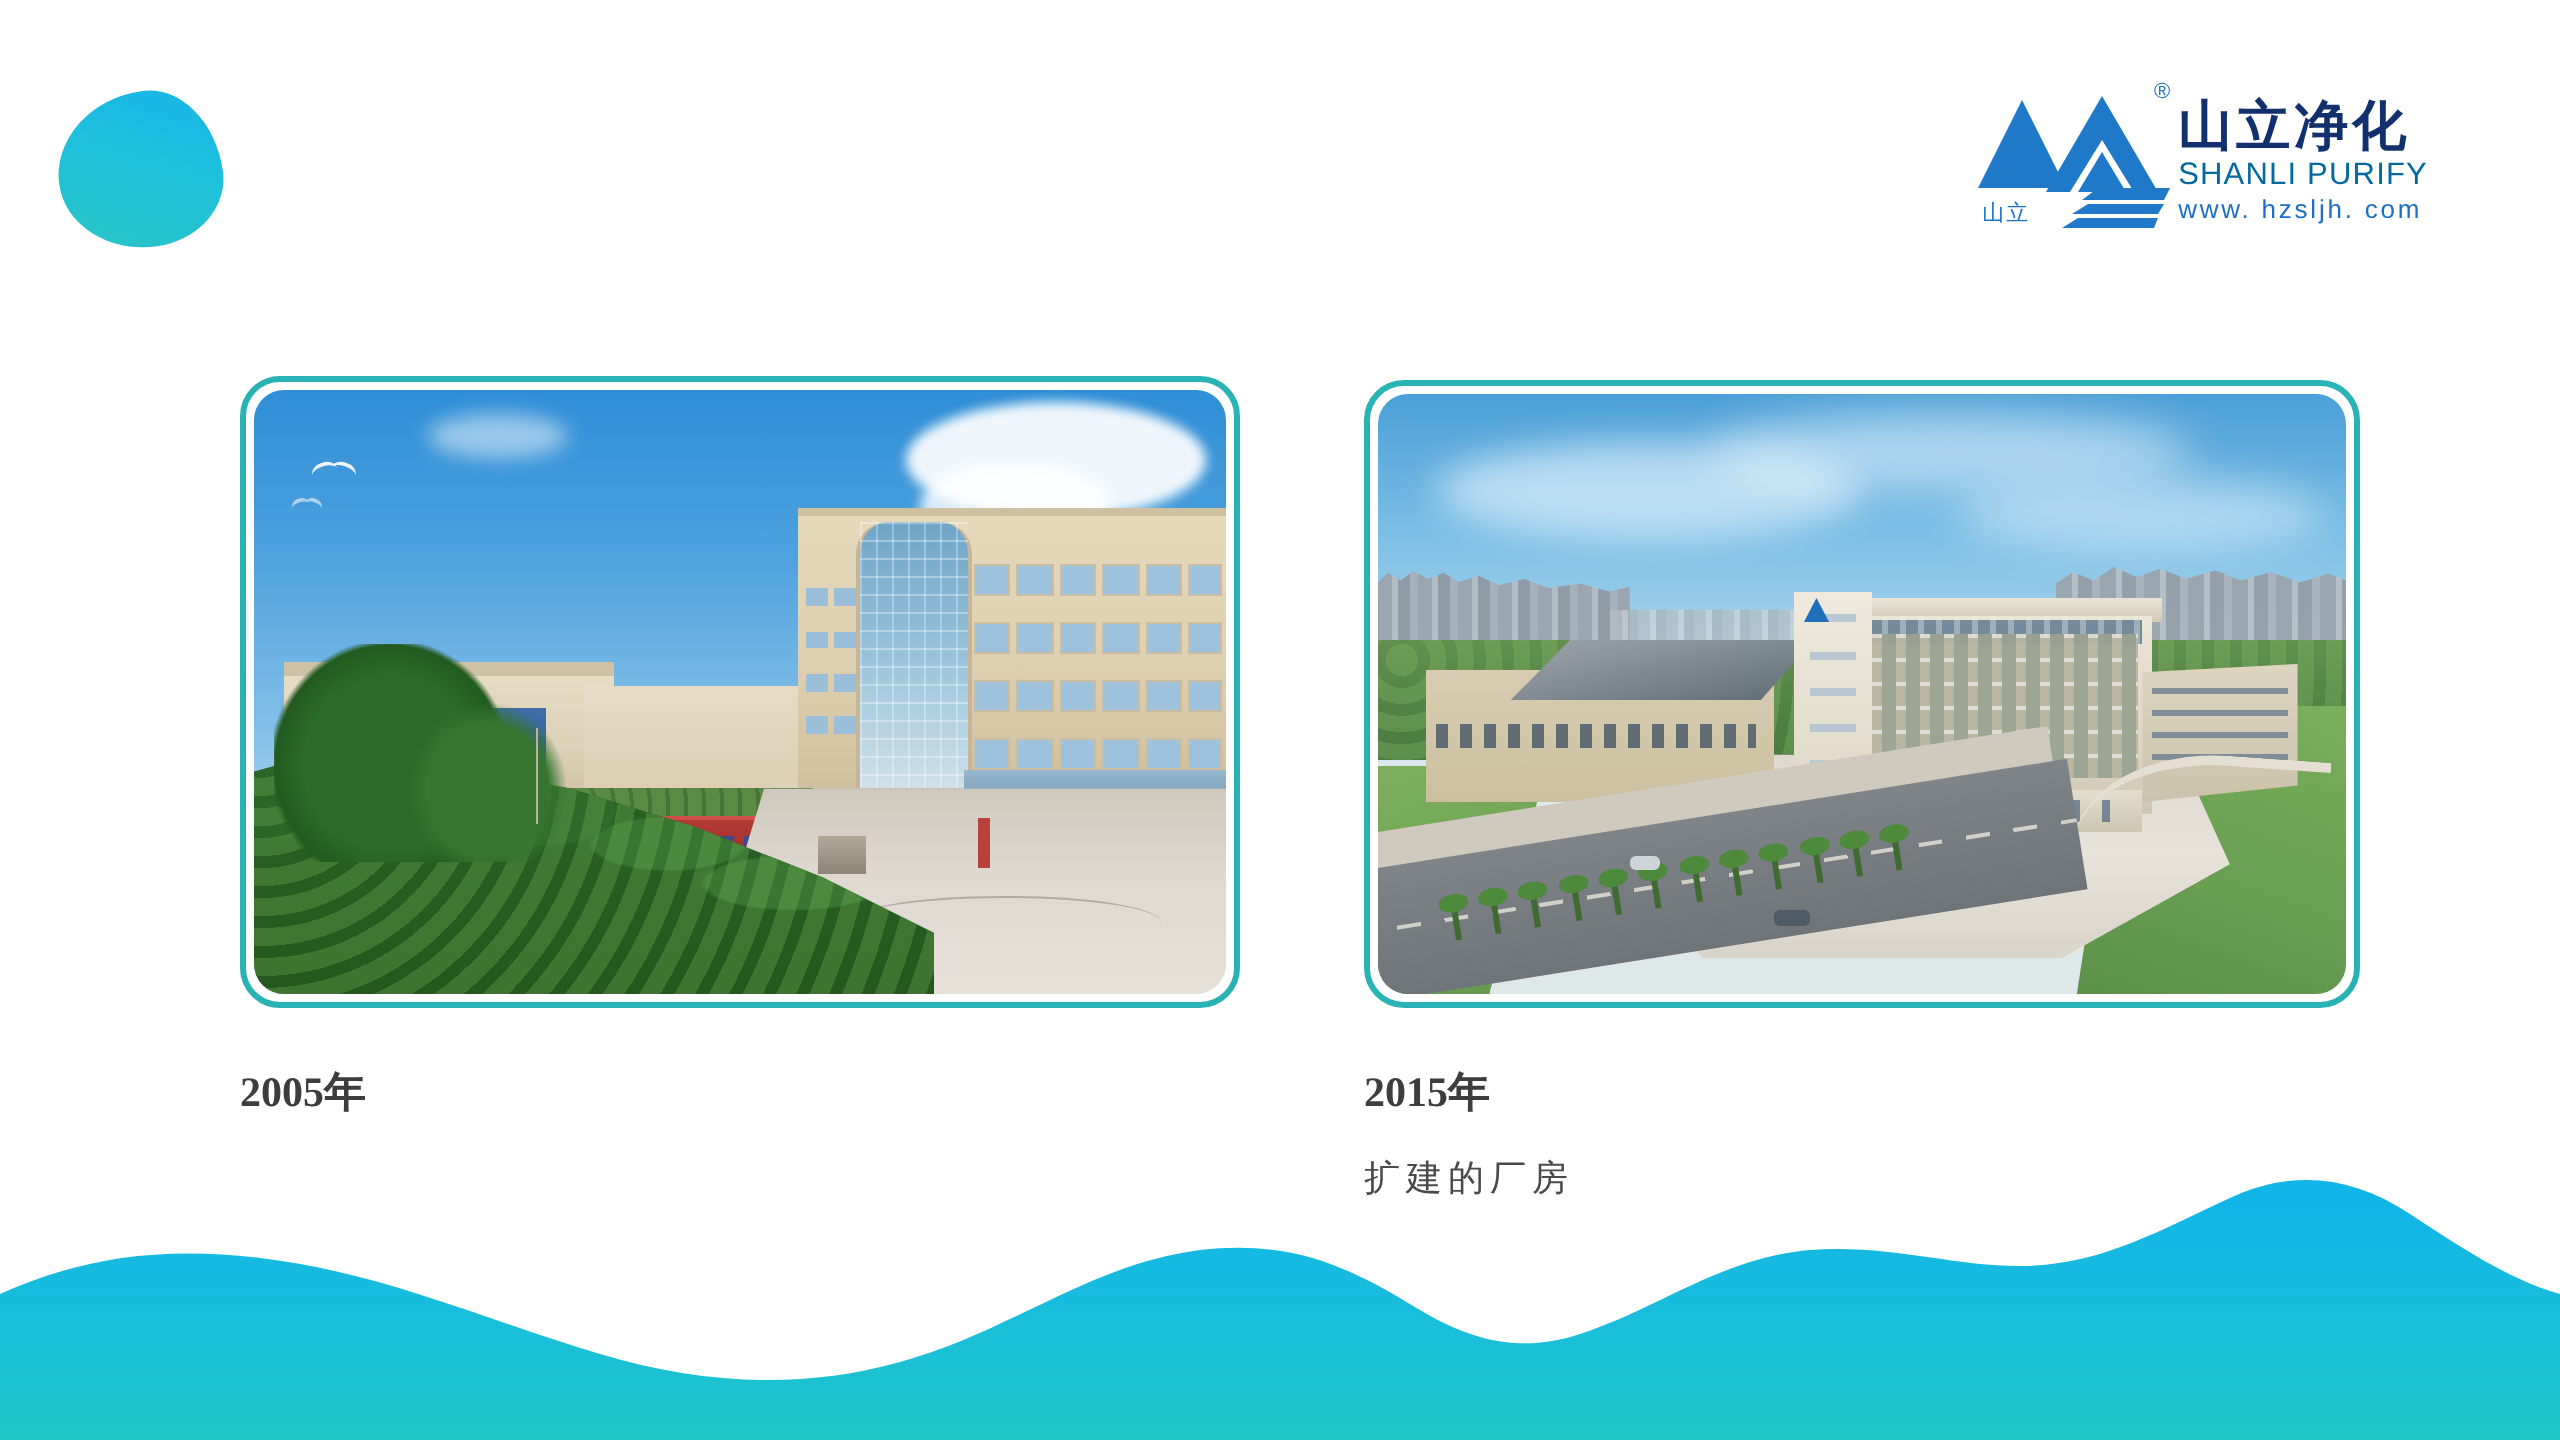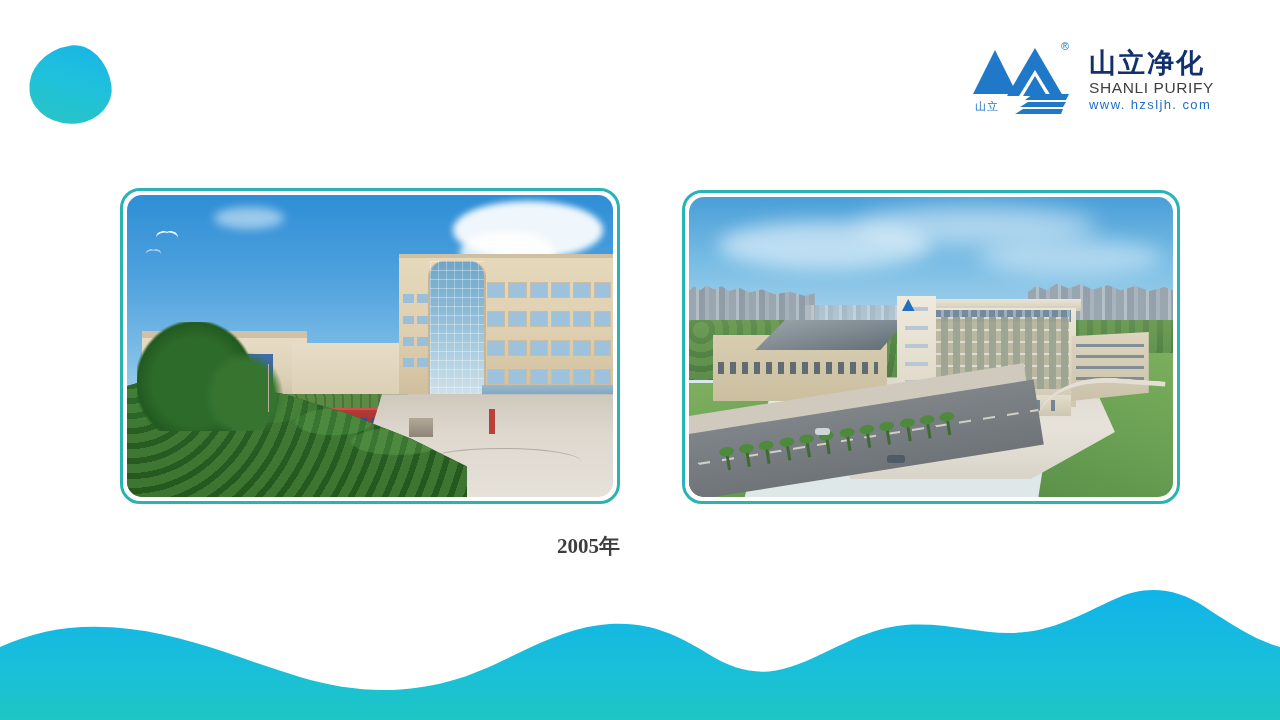--- a/index.html
+++ b/index.html
@@ -29,27 +29,27 @@
   
   .logo{position:absolute;right:66px;top:38px;display:flex;align-items:flex-start;}
   .logo-mark{position:relative;width:96px;height:78px;flex:none;}
   .logo-mark svg{display:block;}
   .logo-reg{
     position:absolute;right:0px;top:2px;font-size:11px;color:#1b74c4;
   }
   .logo-sub-cn{
     position:absolute;left:2px;bottom:2px;font-size:11px;color:#1b74c4;letter-spacing:1px;
   }
-  .logo-text{margin-left:20px;padding-top:10px;}
+  .logo-text{margin-left:4px;padding-top:10px;}
   .logo-cn{
     font-size:27px;line-height:30px;color:#13306e;font-weight:700;letter-spacing:2px;
     white-space:nowrap;
   }
   .logo-en{
-    font-size:15.5px;line-height:19px;color:#404040;font-weight:400;letter-spacing:.6px;
+    font-size:15.5px;line-height:19px;color:#0369a1;font-weight:400;letter-spacing:.6px;
     white-space:nowrap;
   }
   .logo-url{
     font-size:13px;line-height:16px;color:#1d6fc6;letter-spacing:1.4px;white-space:nowrap;
   }
 
   
   .photo-frame{
     position:absolute;border:3px solid #2ab3b5;border-radius:20px;
     background:#ffffff;padding:4px;box-sizing:border-box;overflow:hidden;
@@ -385,21 +385,21 @@
   .p2-car1{
     position:absolute;left:26%;top:77%;width:3.2%;height:2.4%;
     background:#cfd6da;border-radius:3px;
   }
   .p2-car2{
     position:absolute;left:41%;top:86%;width:3.6%;height:2.6%;
     background:#4e5a66;border-radius:3px;
   }
 
   
-  .caption{position:absolute;text-align:right;}
+  .caption{position:absolute;text-align:left;}
   .cap-left{left:120px;top:533px;width:500px;}
   .cap-right{left:682px;top:533px;width:498px;}
   .cap-year{
     font-size:21px;line-height:26px;font-weight:700;color:#3d3d3d;
     font-family:"Liberation Serif","DejaVu Serif",serif;
   }
   .cap-desc{
     margin-top:18px;font-size:18px;line-height:24px;color:#4a4a4a;
     letter-spacing:3px;font-family:"Liberation Serif","DejaVu Serif",serif;
   }
@@ -581,20 +581,24 @@
       </div>
       <div class="p2-car1"></div>
       <div class="p2-car2"></div>
     </div>
   </div>
 
   <div class="caption cap-left">
     <div class="cap-year">2005年</div>
   </div>
 
+  <div class="caption cap-right">
+    <div class="cap-year">2015年</div>
+    <div class="cap-desc">扩建的厂房</div>
+  </div>
 
   <svg class="wave" viewBox="0 0 1280 135" preserveAspectRatio="none">
     <defs>
       <linearGradient id="wg" x1="0" y1="0" x2="0" y2="1">
         <stop offset="0%" stop-color="#10b4e8"></stop>
         <stop offset="55%" stop-color="#19bedb"></stop>
         <stop offset="100%" stop-color="#1ec6c4"></stop>
       </linearGradient>
     </defs>
     <path d="M0,62 C40,44 80,38 130,44 C190,51 240,74 300,92 C350,107 400,110 450,96

